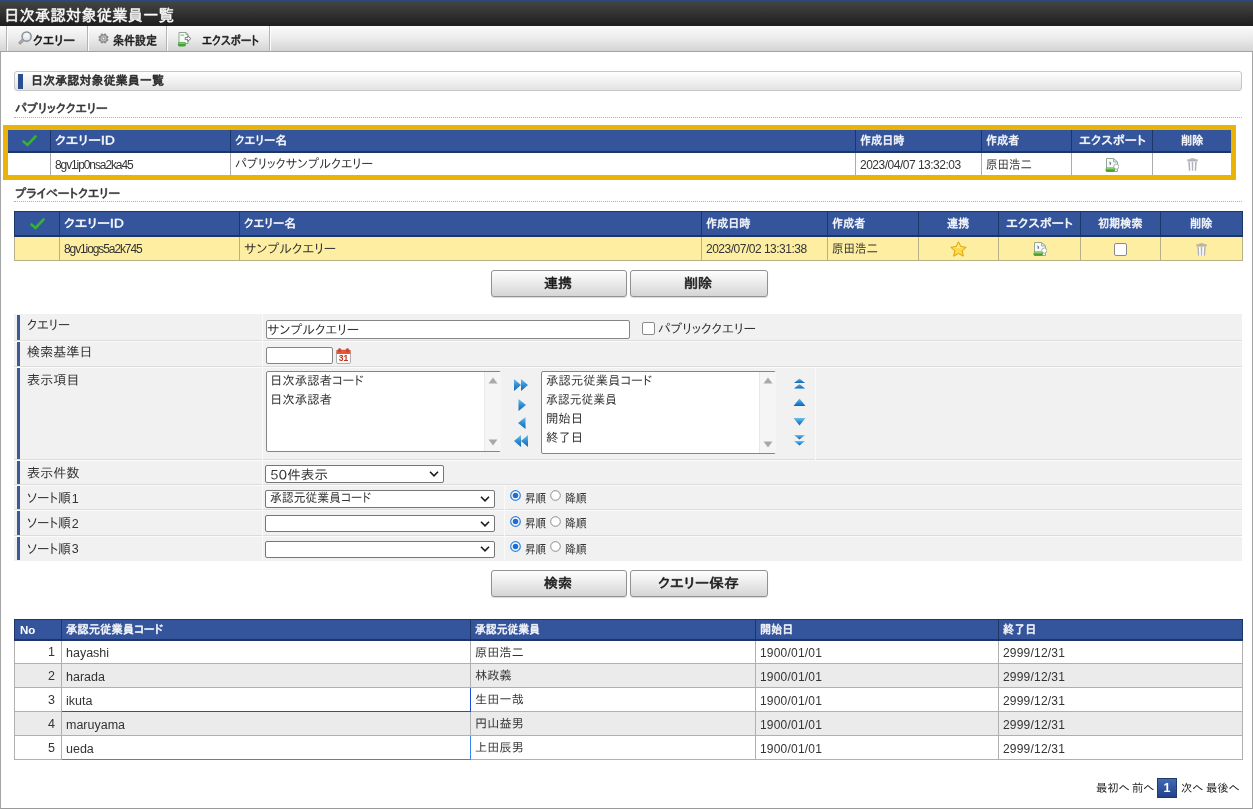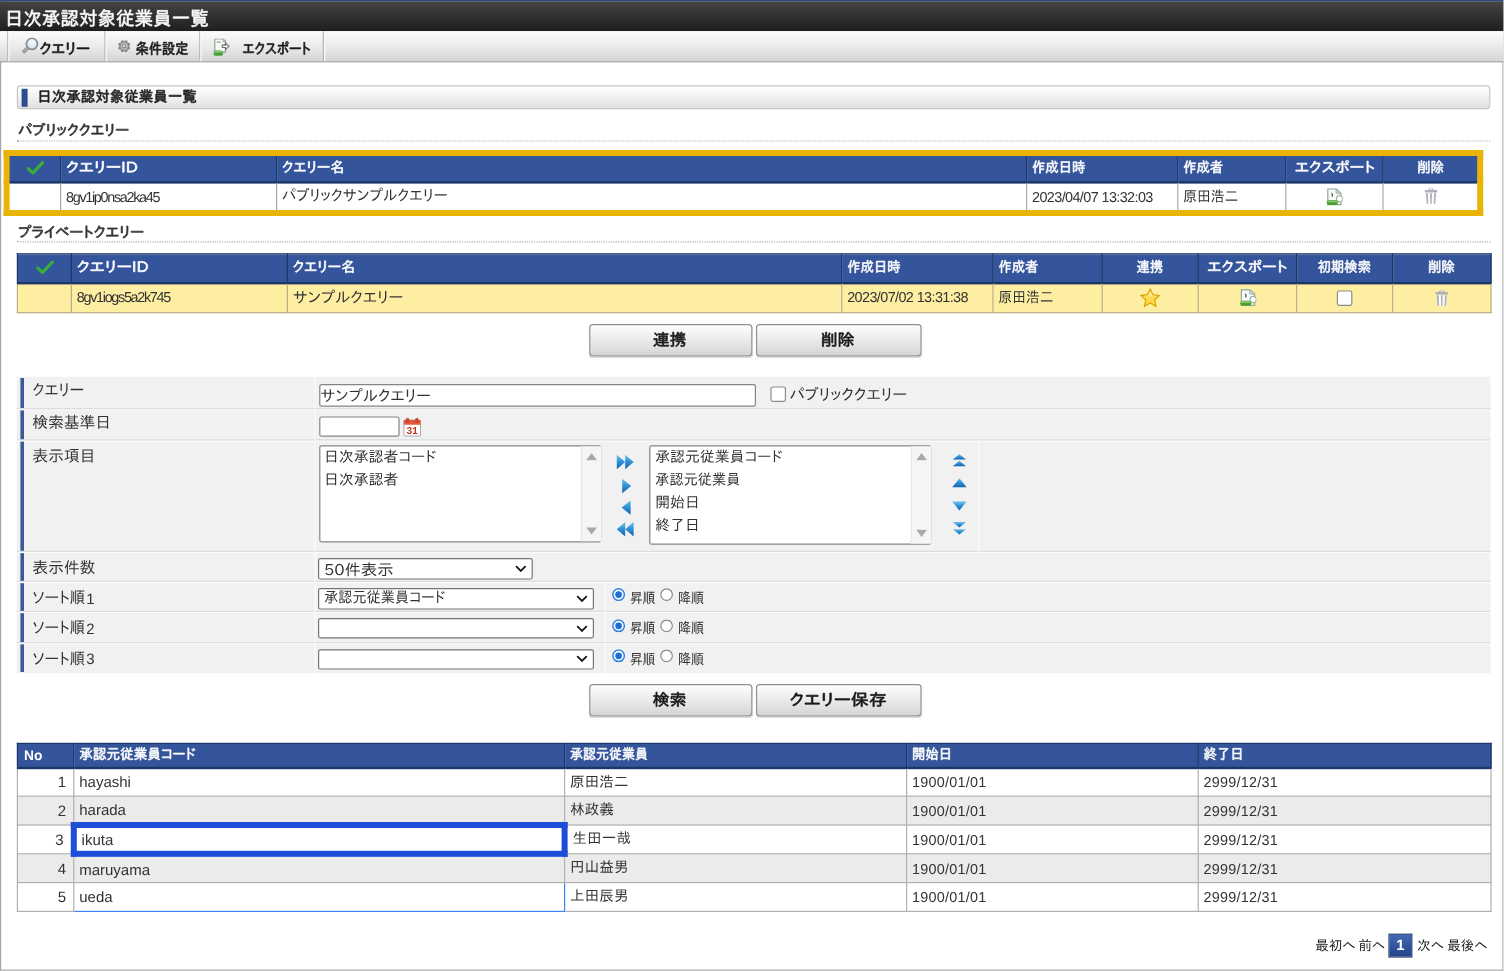--- a/index.html
+++ b/index.html
@@ -1055,21 +1055,21 @@
             <div style="position:relative;padding-left:4px;line-height:normal"><span style="font-size:12px;color:#333;letter-spacing:0.2px;">1900/01/01</span></div>
           </td>
           <td style="border:1px solid #b0b0b0;padding:0;vertical-align:middle">
             <div style="position:relative;padding-left:4px;line-height:normal"><span style="font-size:12px;color:#333;letter-spacing:0.2px;">2999/12/31</span></div>
           </td>
         </tr>
         <tr style="height:24px;background:#ffffff">
           <td style="border:1px solid #b0b0b0;padding:0;vertical-align:middle">
             <div style="text-align:right;padding-right:6px;font-size:12.5px;color:#333">3</div>
           </td>
-          <td style="border:5px solid #1d4ed8;padding:0;vertical-align:middle">
+          <td style="border:1px solid #1d4ed8;padding:0;vertical-align:middle">
             <div style="position:relative;padding-left:4px;line-height:normal"><span style="font-size:12.5px;color:#333;">ikuta</span></div>
           </td>
           <td style="border:1px solid #b0b0b0;padding:0;vertical-align:middle">
             <div style="position:relative;padding-left:4px;line-height:normal"><span style="display:inline-block;vertical-align:middle"><svg class="j" width="48.8" height="14" viewBox="0 0 48.8 14">
                   <g fill="#333333" transform="translate(0,10.7) scale(0.005957,-0.005957)">
                     <use href="#g76" x="0"></use>
                     <use href="#g39" x="2048"></use>
                     <use href="#g9" x="4096"></use>
                     <use href="#g77" x="6144"></use>
                   </g>

